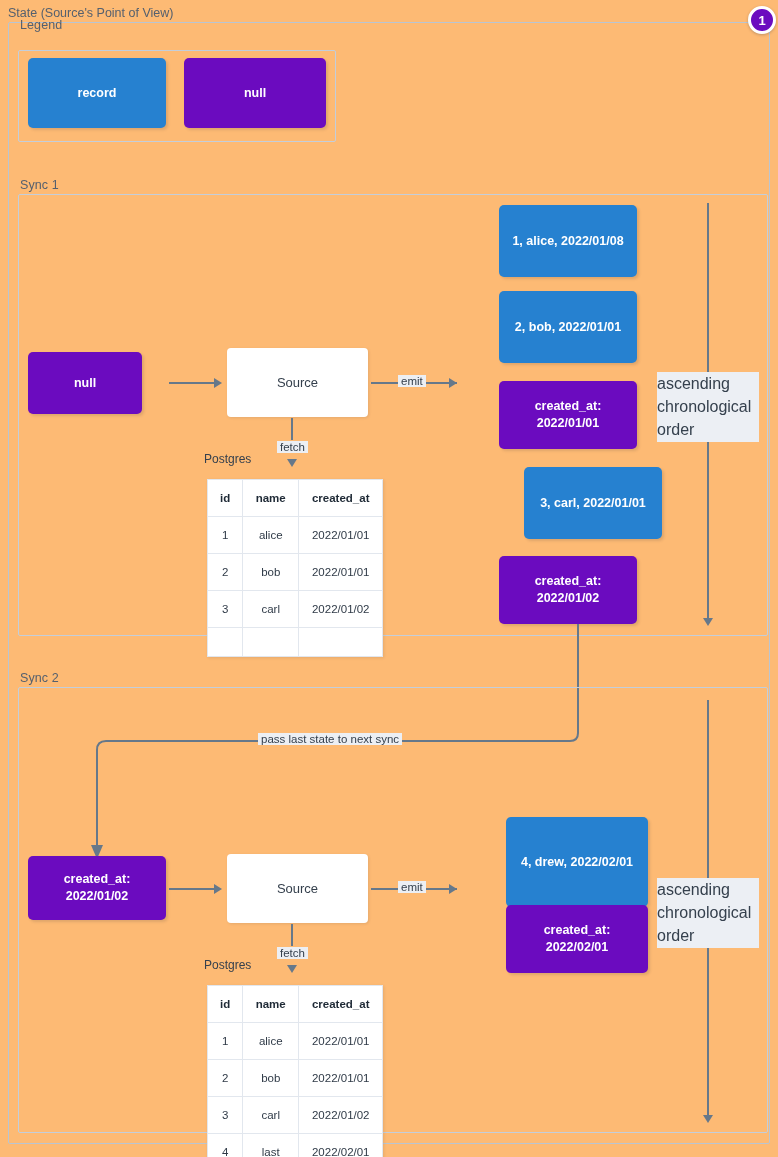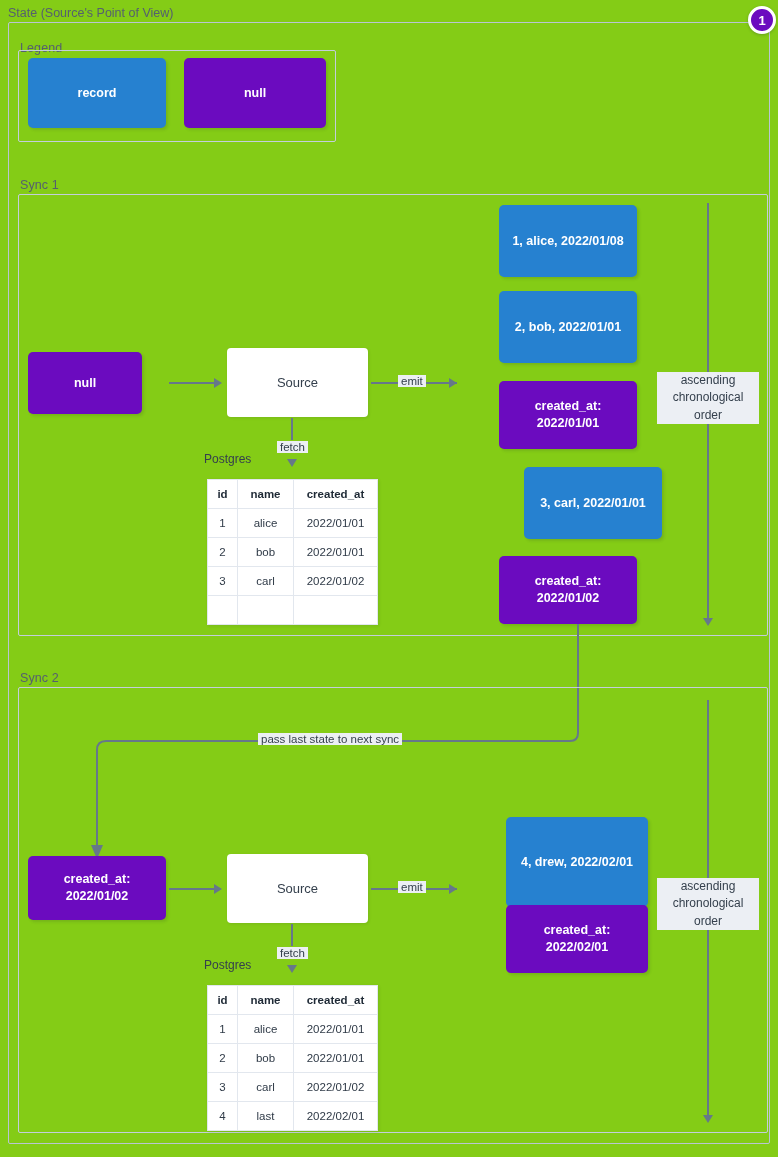--- a/index.html
+++ b/index.html
@@ -4,21 +4,21 @@
 <style>
   * { box-sizing: border-box; }
   html, body {
     margin: 0; padding: 0;
     background: #eceff4;
     font-family: "Liberation Sans", sans-serif;
   }
   #page {
     position: relative;
     width: 778px; height: 1157px;
-    background: #84cc16;
+    background: #fdba74;
     overflow: hidden;
   }
 
   
   .group-label {
     position: absolute;
     font-size: 12.5px;
     color: #55606e;
     letter-spacing: .1px;
     white-space: nowrap;
@@ -61,21 +61,21 @@
   .pg-table {
     position: absolute;
     border-collapse: collapse;
     background: #ffffff;
     font-size: 11.5px;
     color: #2f3a47;
     box-shadow: 1px 1px 3px rgba(20,30,50,.10);
   }
   .pg-table td, .pg-table th {
     border: 1px solid #e2e7ee;
-    padding: 4px;
+    padding: 12px;
     height: 29px;
     text-align: center;
     font-weight: normal;
     white-space: nowrap;
   }
   .pg-table th { font-weight: bold; color: #1f2a36; }
   .pg-table .c-id { width: 30px; }
   .pg-table .c-name { width: 56px; }
   .pg-table .c-created { width: 84px; }
 
@@ -103,23 +103,22 @@
   .edge-label {
     position: absolute;
     font-size: 11.5px;
     color: #35404d;
     background: #eceff4;
     white-space: nowrap;
     padding: 0 3px;
   }
   .side-label {
     position: absolute;
-    font-size: 12px;
+    font-size: 16px;
     color: #35404d;
-    text-align: center;
     line-height: 1.45;
     background: #eceff4;
     white-space: pre-line;
   }
   .caption {
     position: absolute;
     font-size: 12px;
     color: #35404d;
     white-space: nowrap;
   }
@@ -152,21 +151,21 @@
 </head>
 <body>
 
 <div id="page">
 
   <div class="page-title" style="left:8px; top:6px;">State (Source's Point of View)</div>
   <div class="group-box" style="left:8px; top:22px; width:762px; height:1122px;"></div>
 
   <div class="badge" style="left:748px; top:6px;">1</div>
 
-  <div class="group-label" style="left:20px; top:41px;">Legend</div>
+  <div class="group-label" style="left:20px; top:18px;">Legend</div>
   <div class="group-box inner" style="left:18px; top:50px; width:318px; height:92px;"></div>
   <div class="node record" style="left:28px; top:58px; width:138px; height:70px;">record</div>
   <div class="node state" style="left:184px; top:58px; width:142px; height:70px;">null</div>
 
   <div class="group-label" style="left:20px; top:178px;">Sync 1</div>
   <div class="group-box inner" style="left:18px; top:194px; width:750px; height:442px;"></div>
 
   <div class="node state" style="left:28px; top:352px; width:114px; height:62px;">null</div>
 
   <div class="line-h" style="left:169px; top:382px; width:46px;"></div>

